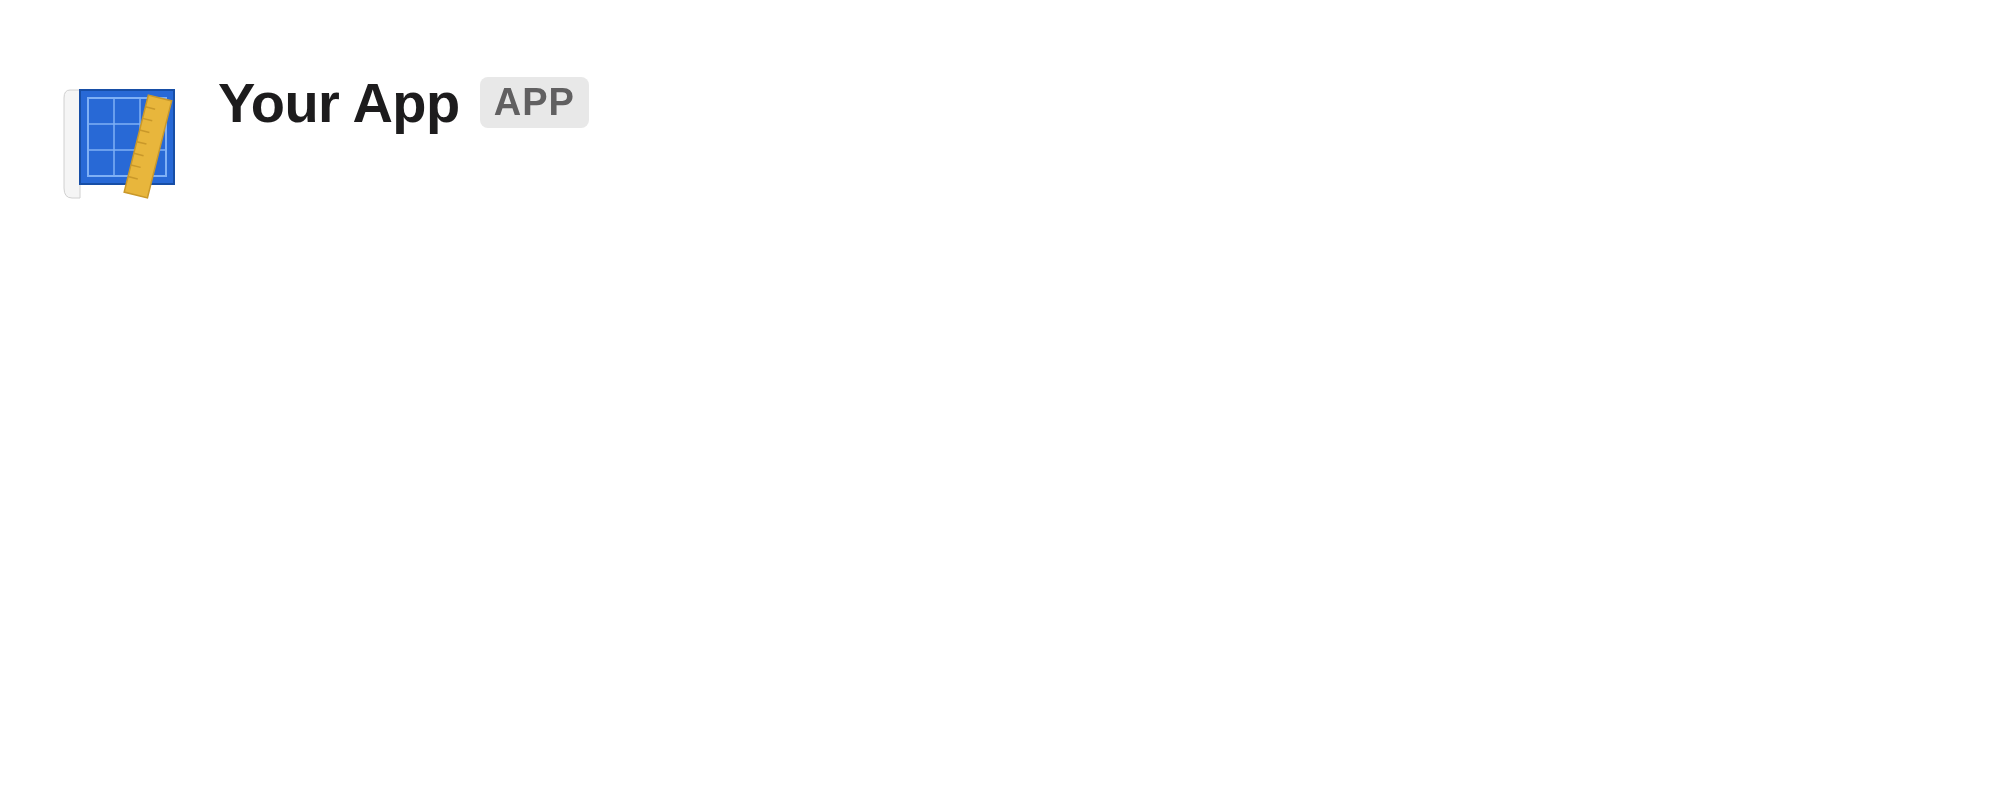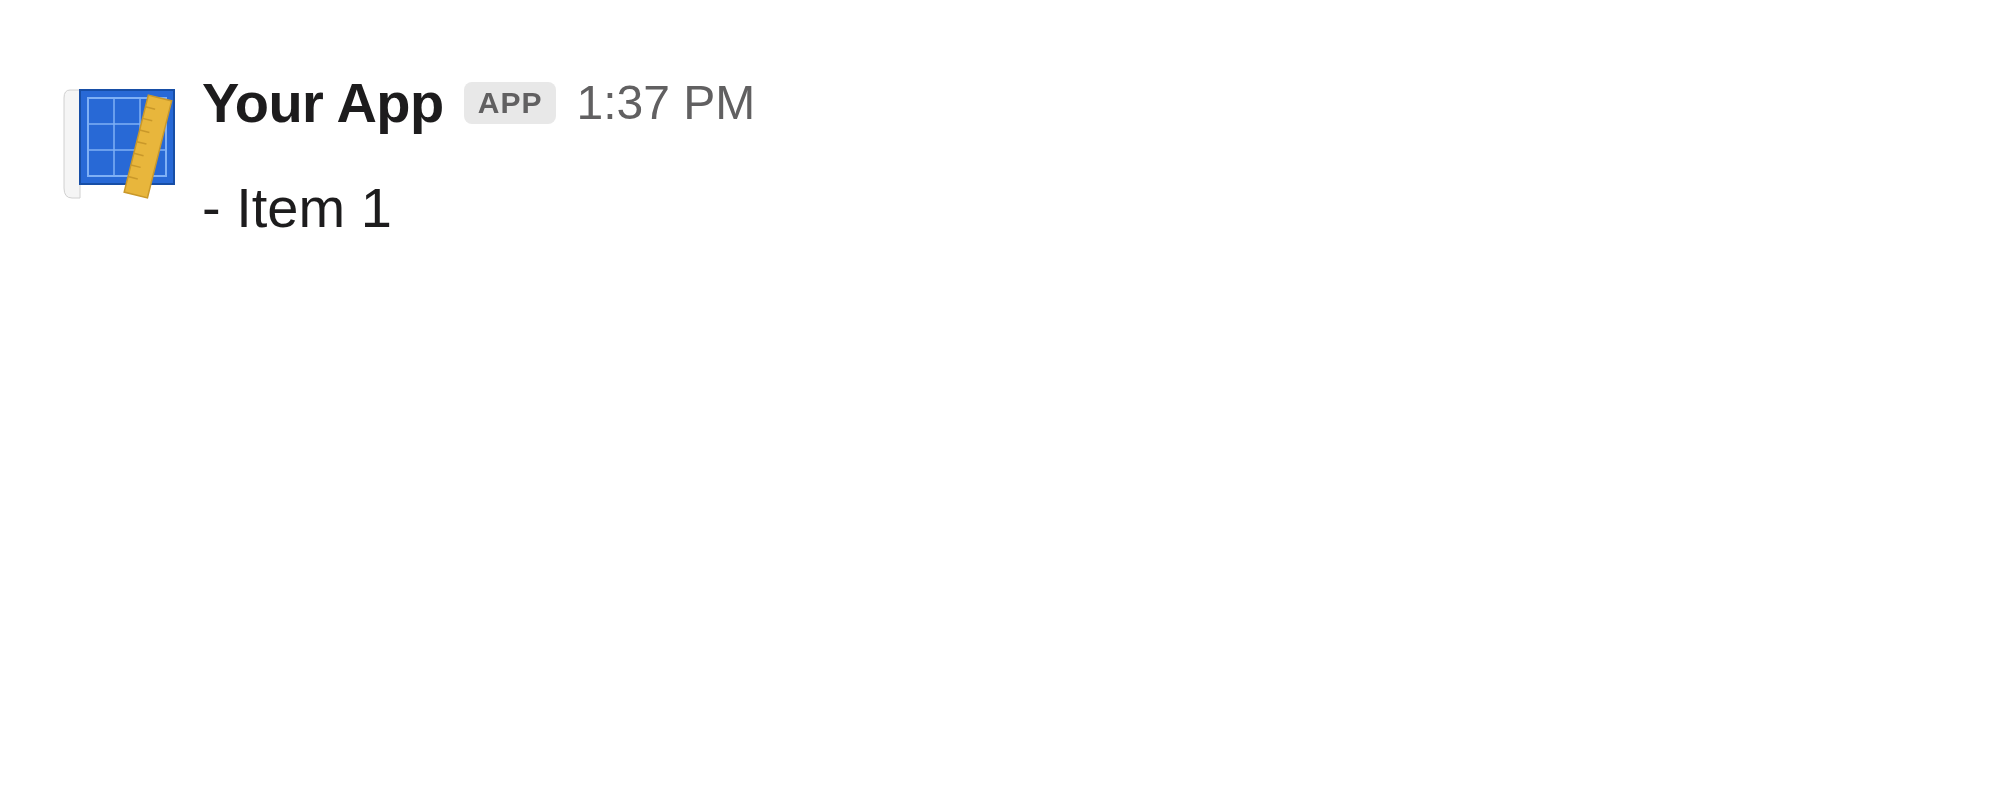--- a/index.html
+++ b/index.html
@@ -10,21 +10,21 @@
     body {
       font-family: -apple-system, BlinkMacSystemFont, "Segoe UI", Helvetica, Arial, sans-serif;
       background: #ffffff;
       width: 2000px;
       height: 790px;
       padding: 70px 60px;
     }
     .message {
       display: flex;
       align-items: flex-start;
-      gap: 12px;
+      gap: 28px;
     }
     .avatar {
       width: 130px;
       height: 130px;
       flex-shrink: 0;
       position: relative;
       margin-top: 6px;
     }
     .content {
       flex: 1;
@@ -38,21 +38,21 @@
     }
     .sender {
       font-weight: 900;
       font-size: 56px;
       color: #1d1c1d;
       letter-spacing: -0.5px;
     }
     .badge {
       background: #e8e8e8;
       color: #616061;
-      font-size: 30px;
+      font-size: 38px;
       font-weight: 600;
       padding: 4px 14px;
       border-radius: 8px;
       letter-spacing: 1px;
     }
     .timestamp {
       color: #616061;
       font-size: 48px;
       font-weight: 400;
     }
@@ -93,19 +93,17 @@
         <line x1="-12" y1="60" x2="-2" y2="60" stroke="#c9982a" stroke-width="1.5"></line>
         <line x1="-12" y1="72" x2="-2" y2="72" stroke="#c9982a" stroke-width="1.5"></line>
         <line x1="-12" y1="84" x2="-2" y2="84" stroke="#c9982a" stroke-width="1.5"></line>
       </g>
     </svg>
   </div>
   <div class="content">
     <div class="header">
       <span class="sender">Your App</span>
       <span class="badge">APP</span>
-      <span class="timestamp">1:37 PM</span>
     </div>
     <div class="body">
-      <span class="list-line">- Item 1</span>
     </div>
   </div>
 </div>
 
 </body></html>

